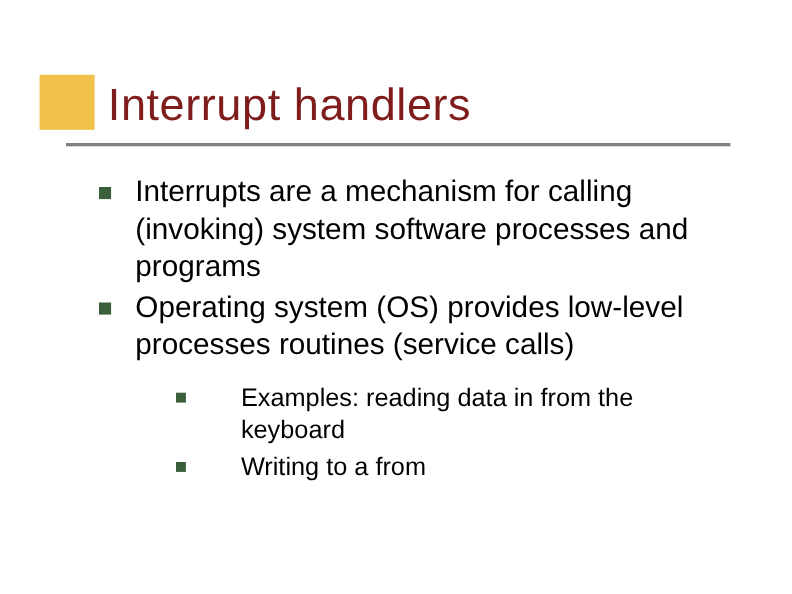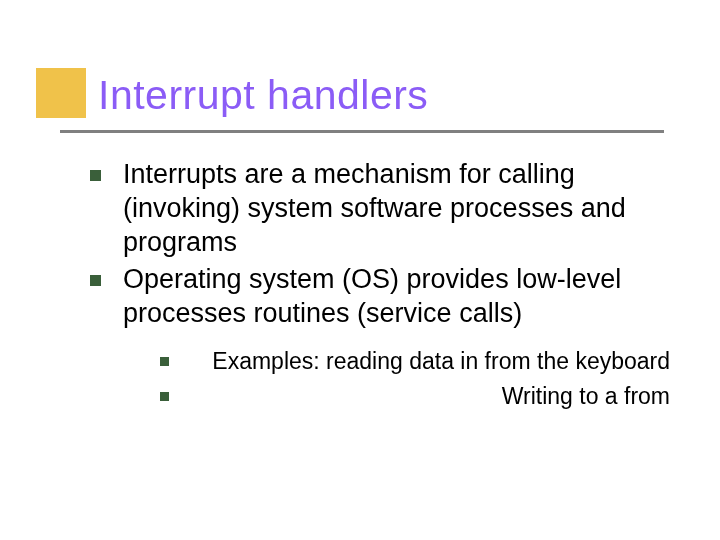--- a/index.html
+++ b/index.html
@@ -24,21 +24,21 @@
     width: 50px;
     height: 50px;
     background: #f0c24a;
     z-index: 0;
   }
   .title {
     position: absolute;
     top: 72px;
     left: 98px;
     font-size: 41px;
-    color: #8b5cf6;
+    color: #7f1d1d;
     z-index: 1;
     letter-spacing: 0.5px;
   }
   .title-underline {
     position: absolute;
     top: 130px;
     left: 60px;
     width: 604px;
     height: 3px;
     background: #808080;
@@ -48,40 +48,40 @@
     position: absolute;
     top: 158px;
     left: 90px;
     width: 580px;
     color: #000;
   }
   .item {
     display: flex;
     align-items: flex-start;
     margin-bottom: 4px;
-    justify-content: space-between;
   }
   .bullet-l1 {
     flex: 0 0 auto;
     width: 11px;
     height: 11px;
     background: #3a5f3a;
     margin-top: 12px;
     margin-right: 22px;
   }
   .text-l1 {
     font-size: 27px;
     line-height: 1.25;
   }
   .sub {
     margin-left: 70px;
     margin-top: 16px;
   }
   .sub .item {
     margin-bottom: 6px;
+    gap: 32px;
   }
   .bullet-l2 {
     flex: 0 0 auto;
     width: 9px;
     height: 9px;
     background: #3a5f3a;
     margin-top: 10px;
     margin-right: 18px;
   }
   .text-l2 {

